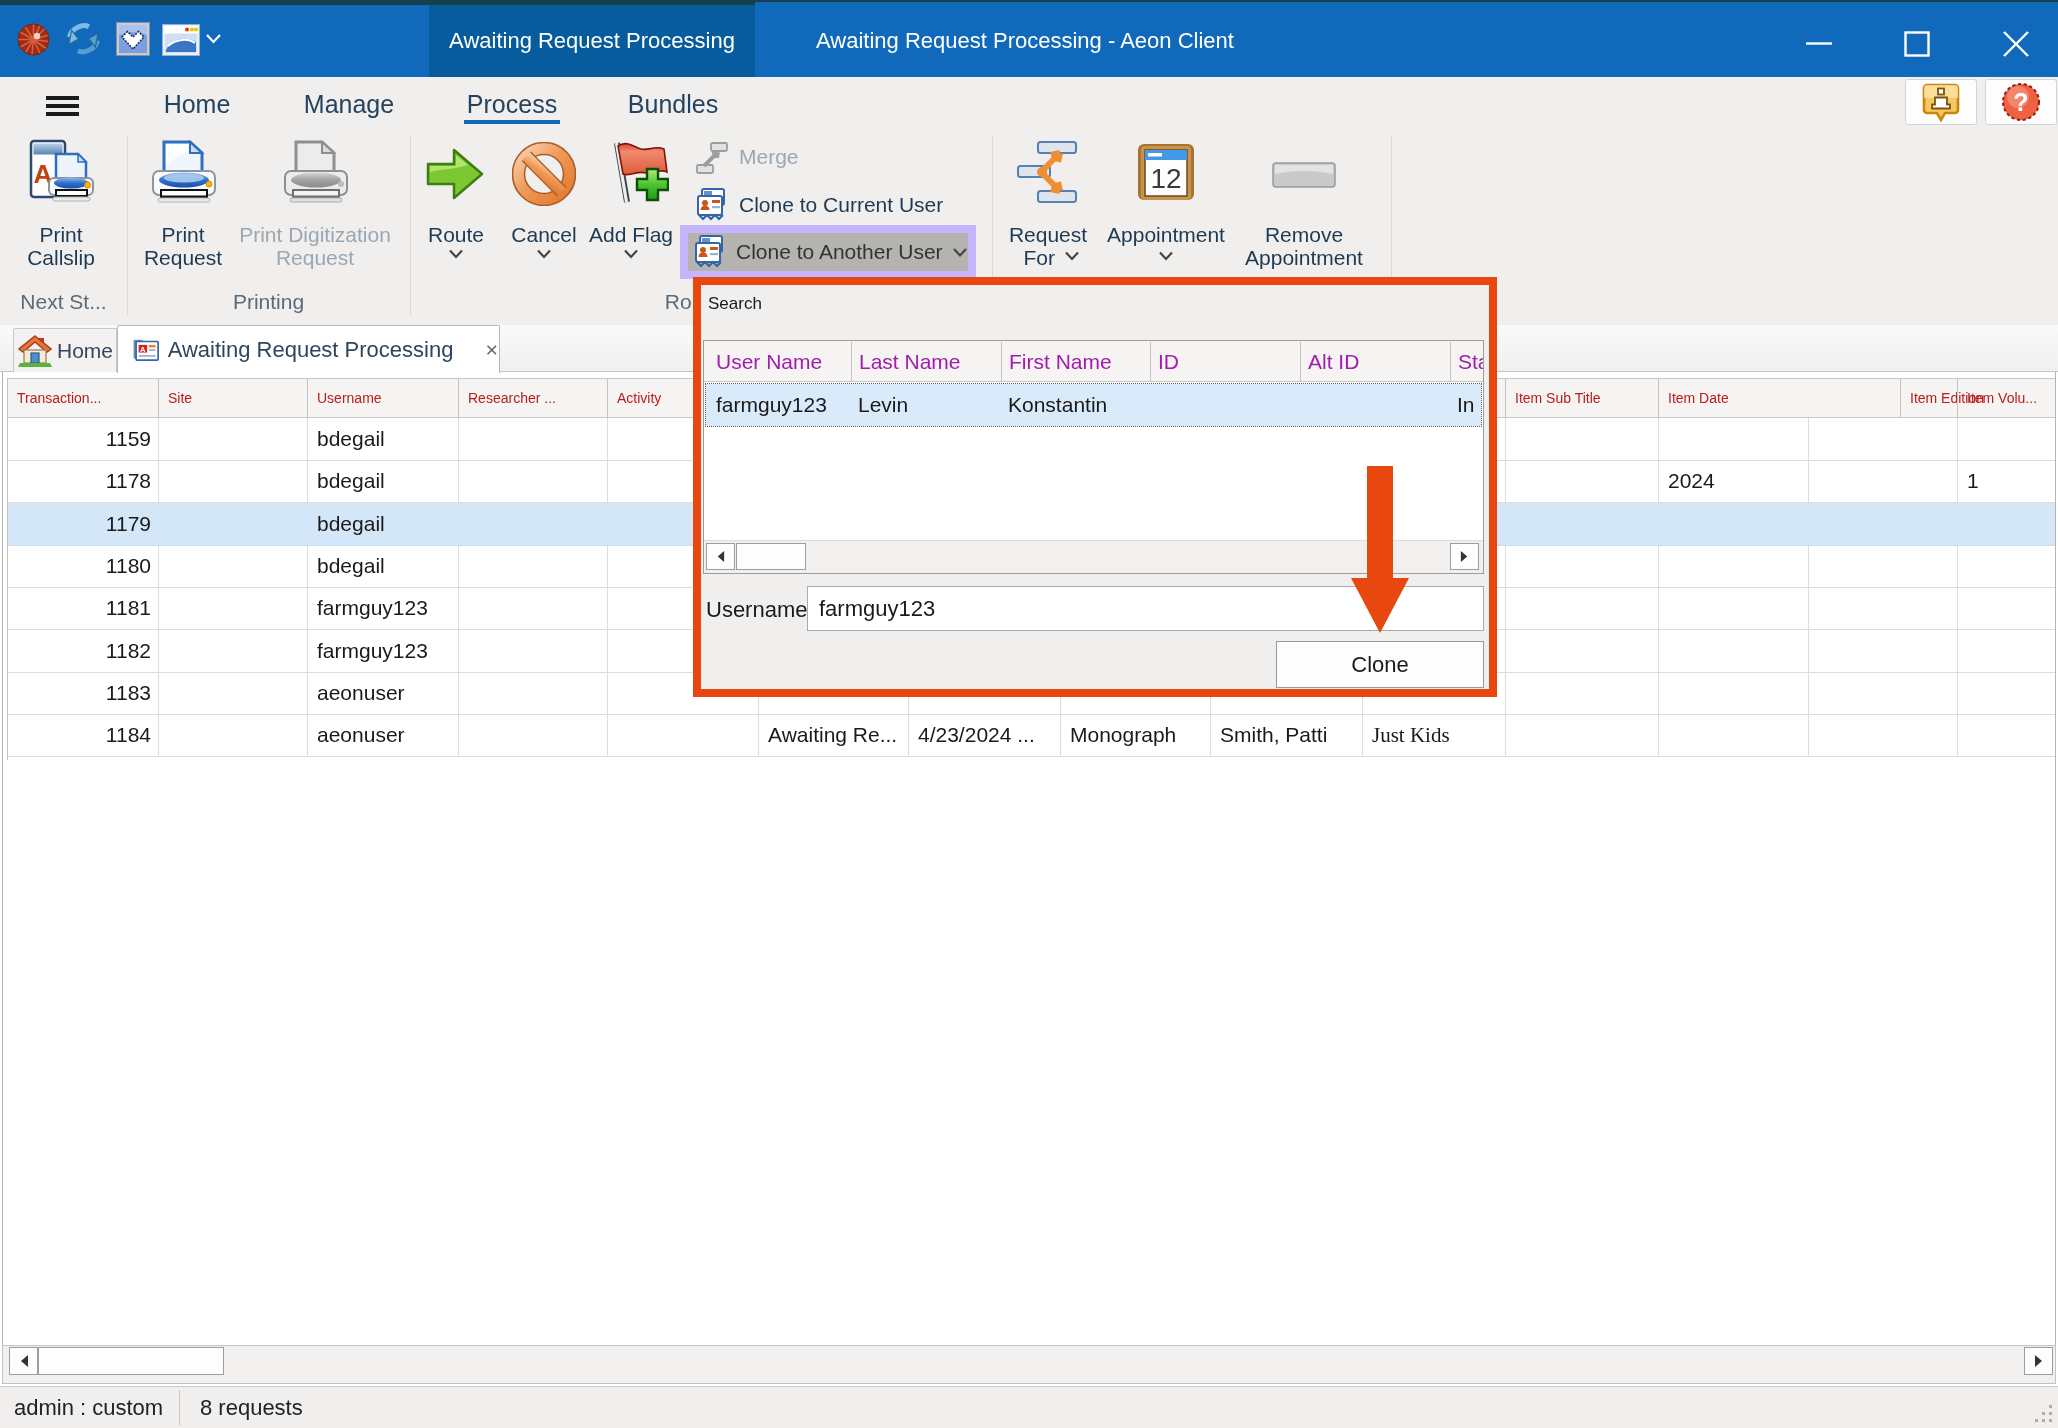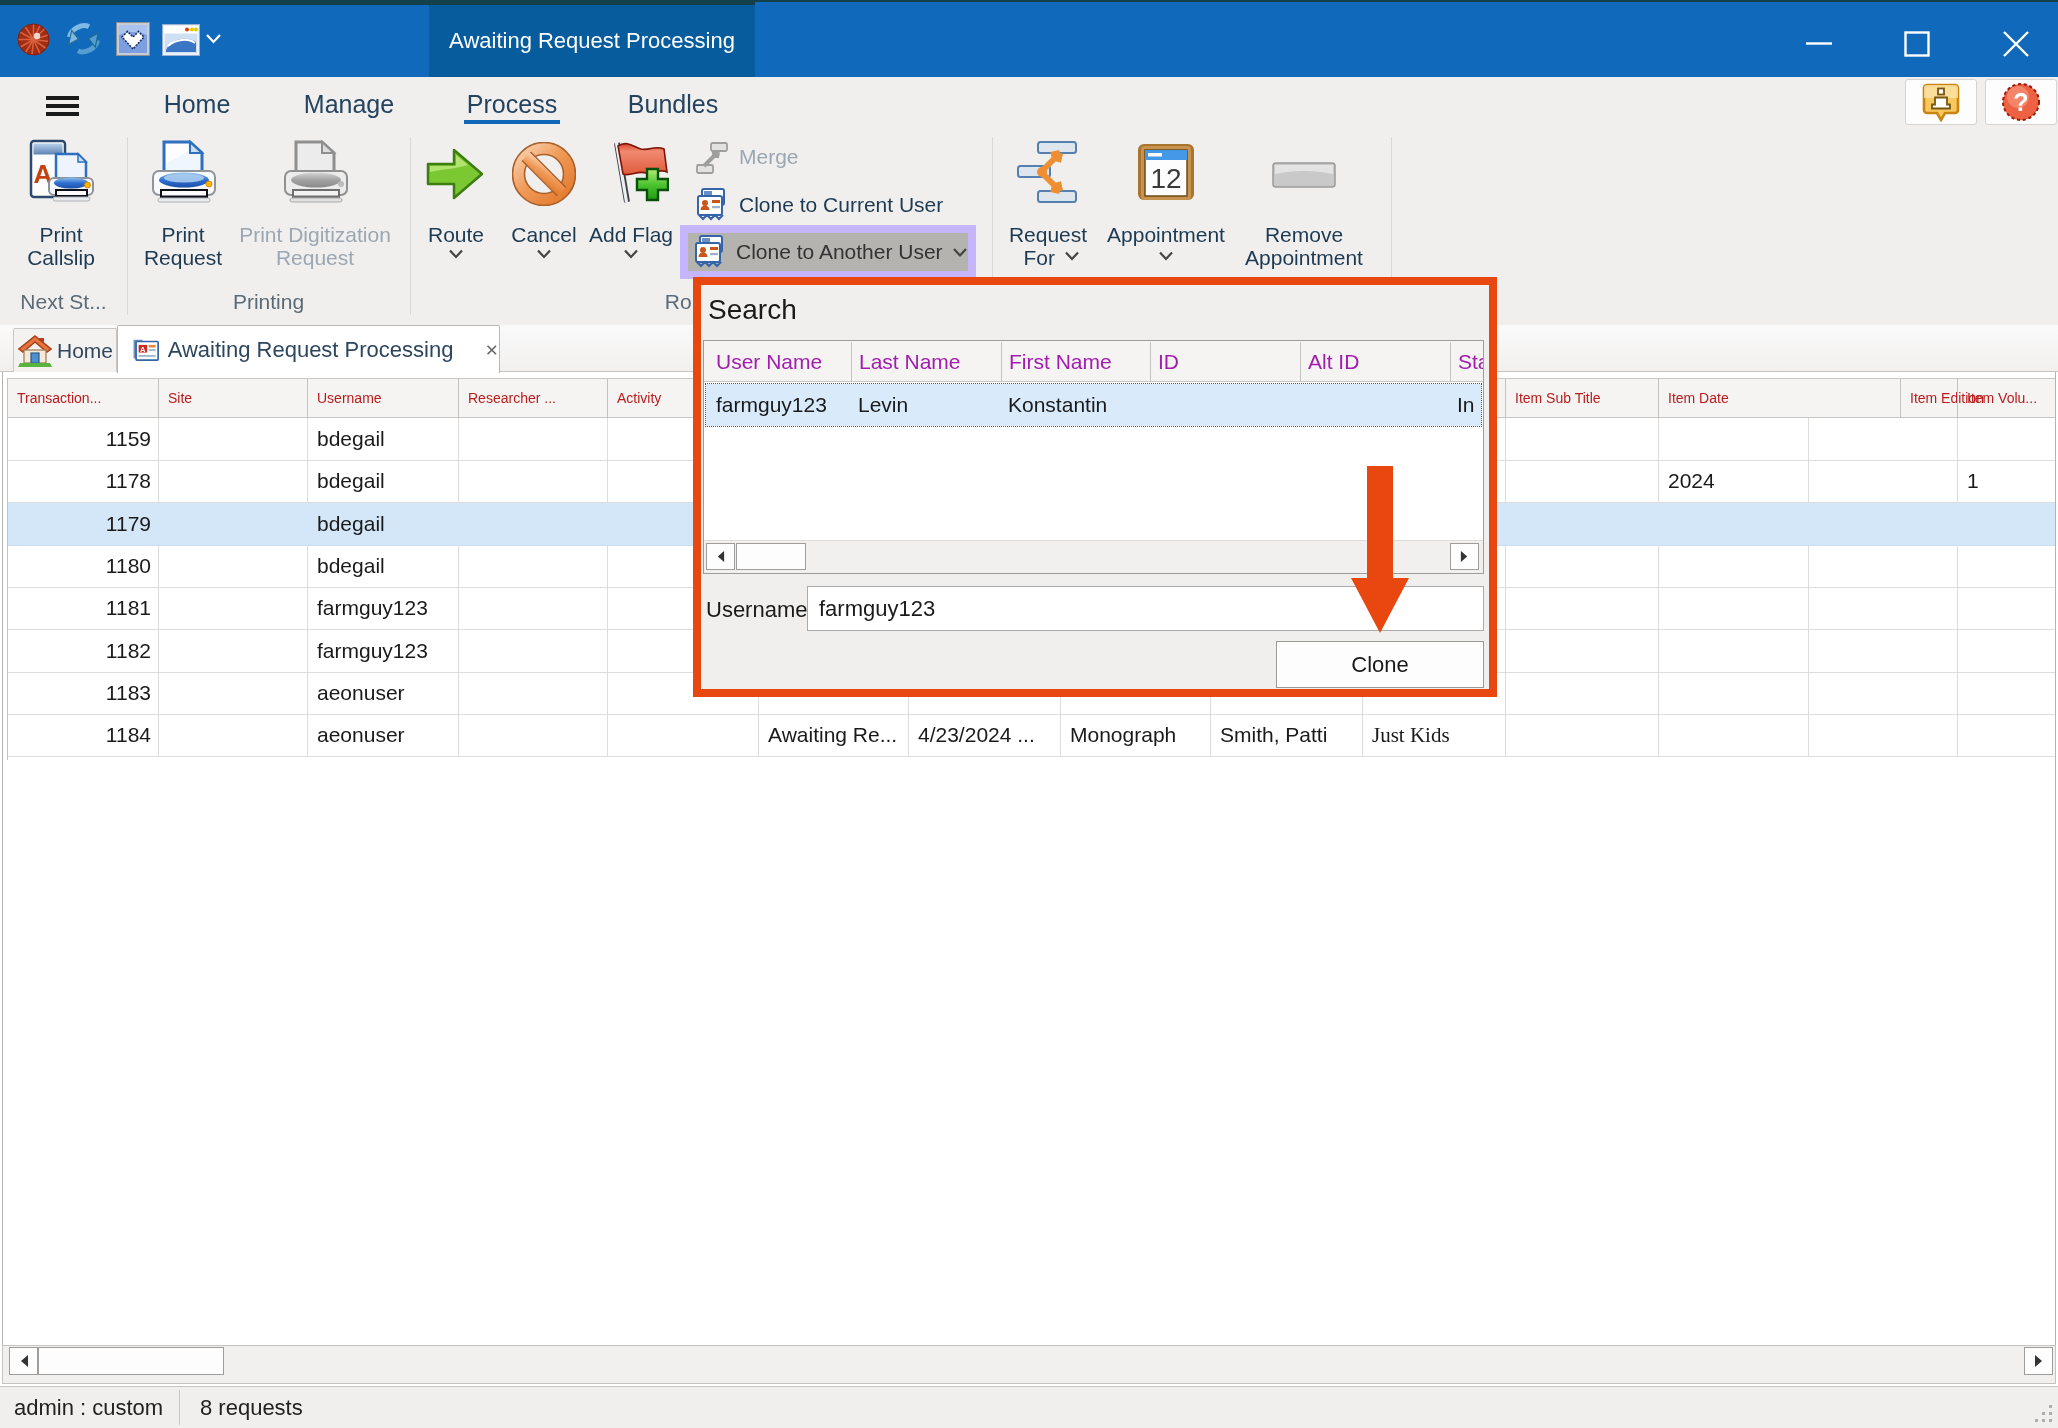--- a/index.html
+++ b/index.html
@@ -99,20 +99,21 @@
       <circle cx="30" cy="5.5" r="2" fill="#f0c000"></circle>
       <circle cx="34" cy="5.5" r="2" fill="#c8d400"></circle>
     <rect x="3" y="10" width="32" height="19" fill="#cfe0f2"></rect>
     <path d="M4 26 C10 14 24 12 34 18 L34 28 L4 28 Z" fill="#3b76c4"></path>
     <path d="M6 22 C14 15 26 14 33 19" fill="none" stroke="#fff" stroke-width="2"></path>
   </svg>
   <svg class="abs" style="left:205px;top:33px" width="17" height="12" viewBox="0 0 17 12">
       <path d="M2 2 L8.5 9 L15 2" fill="none" stroke="#fff" stroke-width="2.2"></path>
     </svg>
   <div id="capttab">Awaiting Request Processing</div>
+  <div id="wintitle">Awaiting Request Processing - Aeon Client</div>
 
   <svg class="winbtn" style="left:1772px" width="94" height="72" viewBox="0 0 94 72">
       <line x1="34" y1="38.5" x2="60" y2="38.5" stroke="#fff" stroke-width="2.4"></line>
     </svg>
   <svg class="winbtn" style="left:1870px" width="94" height="72" viewBox="0 0 94 72">
       <rect x="35.5" y="27.5" width="23" height="23" fill="none" stroke="#fff" stroke-width="2.4"></rect>
     </svg>
   <svg class="winbtn" style="left:1964px" width="94" height="72" viewBox="0 0 94 72">
       <path d="M40 27 L64 51 M64 27 L40 51" stroke="#fff" stroke-width="2.4"></path>
     </svg>
@@ -463,21 +464,21 @@
       <path d="M4 28 l4 4 4 -4 4 4 4 -4 4 4 4 -4" fill="none" stroke="#3565a8" stroke-width="2"></path>
     </svg>
     <span style="font-size:21px;color:#333;margin-left:7px;">Clone to Another User</span>
     <svg style="margin-left:9px" width="16" height="11" viewBox="0 0 16 11">
         <path d="M2 2 L8 8.5 L14 2" fill="none" stroke="#444" stroke-width="2.2"></path>
       </svg>
   </div>
 </div>
 <div id="popup">
   <div id="popup-inner">
-    <div class="abs" style="left:7px;top:9px;font-size:28px;color:#1a1a1a;">Search</div>
+    <div class="abs" style="left:7px;top:9px;font-size:17px;color:#1a1a1a;">Search</div>
     <div id="pgrid">
       <div class="abs" style="left:0;top:0;width:779px;height:41px;background:#f5f4f3;border-bottom:1px solid #c9c7c5;"></div>
       <div class="phcell" style="left:5px;width:142px;border-left:none;">User Name</div>
       <div class="phcell" style="left:147px;width:150px;">Last Name</div>
       <div class="phcell" style="left:297px;width:149px;">First Name</div>
       <div class="phcell" style="left:446px;width:150px;">ID</div>
       <div class="phcell" style="left:596px;width:150px;">Alt ID</div>
       <div class="phcell" style="left:746px;width:33px;">Sta</div>
       <div class="abs" style="left:2px;top:43px;width:775px;height:42px;background:#d9eafb;outline:1px dotted #555;">
         <div class="pdcell" style="left:3px;width:142px;">farmguy123</div>

